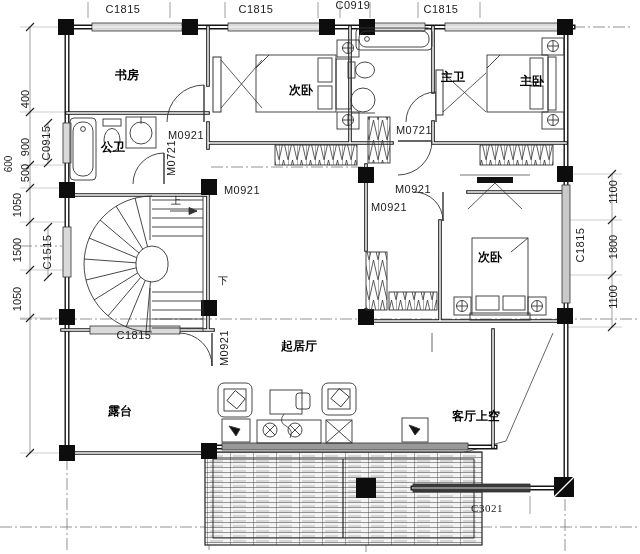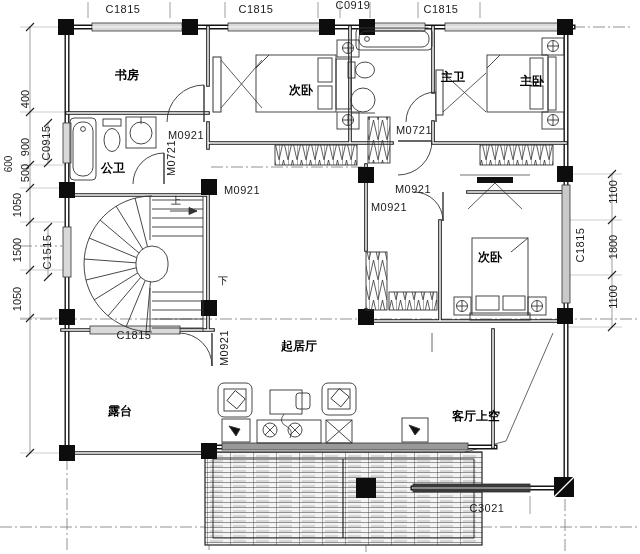--- a/index.html
+++ b/index.html
@@ -266,32 +266,32 @@
 <span class="lbl v dim" style="left:17px;top:299px;">1050</span>
 <span class="lbl v code" style="left:46px;top:143px;">C0915</span>
 <span class="lbl v code" style="left:47px;top:252px;">C1515</span>
 
 <span class="lbl v dim" style="left:613px;top:192px;">1100</span>
 <span class="lbl v dim" style="left:613px;top:247px;">1800</span>
 <span class="lbl v dim" style="left:613px;top:297px;">1100</span>
 <span class="lbl v code" style="left:580px;top:245px;">C1815</span>
 
 <span class="lbl code" style="left:134px;top:335px;">C1815</span>
-<span class="lbl code" style="left:487px;top:508px;">C3021</span>
+<span class="lbl code" style="left:487px;top:508px;font-family:Liberation Serif, serif;">C3021</span>
 
 <span class="lbl code" style="left:186px;top:135px;">M0921</span>
 <span class="lbl v code" style="left:171px;top:158px;">M0721</span>
 <span class="lbl code" style="left:242px;top:190px;">M0921</span>
 <span class="lbl code" style="left:414px;top:130px;">M0721</span>
 <span class="lbl code" style="left:413px;top:189px;">M0921</span>
 <span class="lbl code" style="left:389px;top:207px;">M0921</span>
 <span class="lbl v code" style="left:224px;top:348px;">M0921</span>
 
 <span class="lbl room" style="left:127px;top:76px;">书房</span>
-<span class="lbl room" style="left:113px;top:169px;">公卫</span>
+<span class="lbl room" style="left:113px;top:148px;">公卫</span>
 <span class="lbl room" style="left:301px;top:91px;">次卧</span>
 <span class="lbl room" style="left:416px;top:78px;margin-left:37px;">主卫</span>
 <span class="lbl room" style="left:532px;top:82px;">主卧</span>
 <span class="lbl room" style="left:490px;top:258px;">次卧</span>
 <span class="lbl room" style="left:299px;top:347px;">起居厅</span>
 <span class="lbl room" style="left:120px;top:377px;margin-top:35px;">露台</span>
 <span class="lbl room" style="left:476px;top:417px;">客厅上空</span>
 
 <span class="lbl small" style="left:176px;top:201px;">上</span>
 <span class="lbl small" style="left:223px;top:281px;">下</span>

